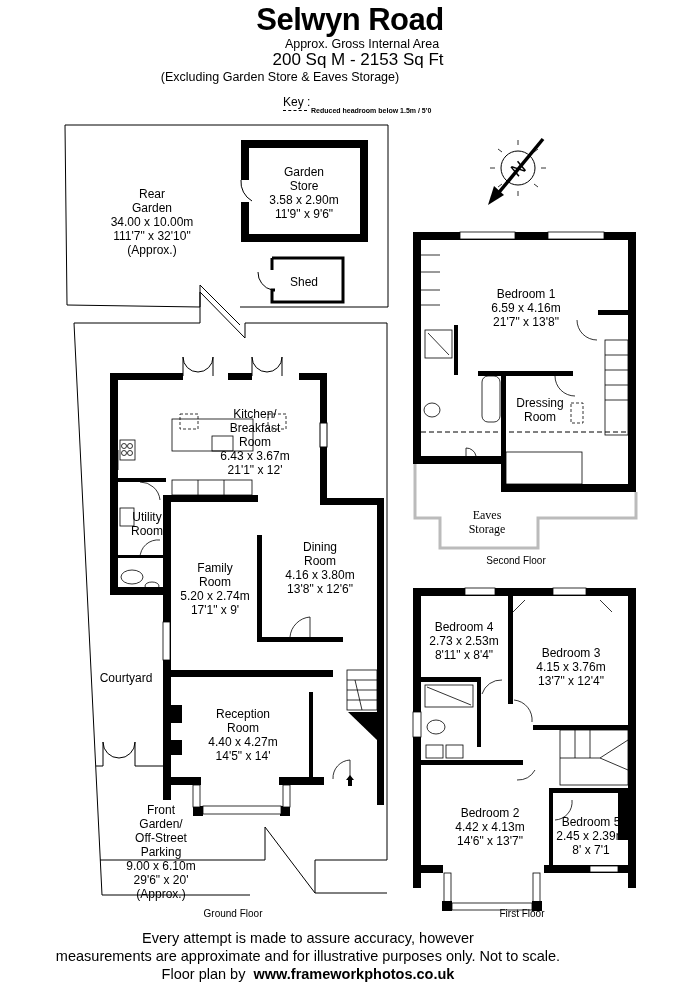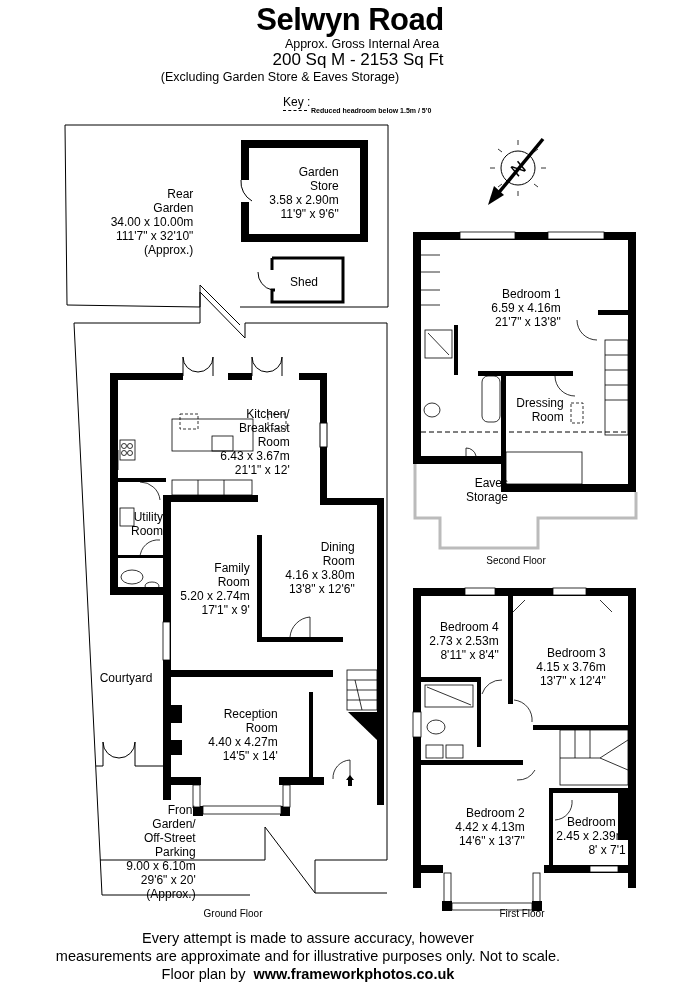--- a/index.html
+++ b/index.html
@@ -9,21 +9,21 @@
   .center { text-align: center; }
   .title { left: 0; width: 700px; top: 2px; font-size: 31px; font-weight: bold; letter-spacing: -0.5px; }
   .sub1 { left: 12px; width: 700px; top: 37px; font-size: 12.5px; }
   .sub2 { left: 8px; width: 700px; top: 50px; font-size: 17px; }
   .sub3 { left: 0; width: 560px; top: 70px; font-size: 12.5px; }
   .key-label { left: 283px; top: 95px; font-size: 12px; }
   .key-line { left: 283px; top: 107px; font-size: 7px; display: flex; align-items: center; gap: 4px; }
   .key-dash { width: 24px; border-top: 1px dashed #000; }
   .key-text { font-weight: bold; }
   svg.plan { position: absolute; left: 0; top: 0; }
-  .lbl { position: absolute; text-align: right; font-size: 12px; line-height: 14px; transform: translateX(-50%); white-space: nowrap; }
+  .lbl { position: absolute; text-align: center; font-size: 12px; line-height: 14px; transform: translateX(-50%); white-space: nowrap; }
   .lbl span { display: block; }
   .floor-label { position: absolute; font-size: 10px; transform: translateX(-50%); white-space: nowrap; }
   .disclaimer { left: 0; width: 616px; top: 929px; font-size: 14.5px; line-height: 18px; }
   .disclaimer .url { font-weight: bold; }
 </style>
 </head>
 <body>
 
 <div class="abs center title">Selwyn Road</div>
 <div class="abs center sub1">Approx. Gross Internal Area</div>
@@ -319,21 +319,21 @@
 
 <div class="lbl" style="left:526px; top:287px;">
   <span>Bedroom 1</span>
   <span>6.59 x 4.16m</span>
   <span>21'7" x 13'8"</span>
 </div>
 <div class="lbl" style="left:540px; top:396px;">
   <span>Dressing</span>
   <span>Room</span>
 </div>
-<div class="lbl" style="left:487px; top:476px;">
+<div class="lbl" style="left:487px; top:508px;font-family:Liberation Serif, serif;">
   <span>Eaves</span>
   <span>Storage</span>
 </div>
 <div class="floor-label" style="left:516px; top:555px;">Second Floor</div>
 
 <div class="lbl" style="left:464px; top:620px;">
   <span>Bedroom 4</span>
   <span>2.73 x 2.53m</span>
   <span>8'11" x 8'4"</span>
 </div>

